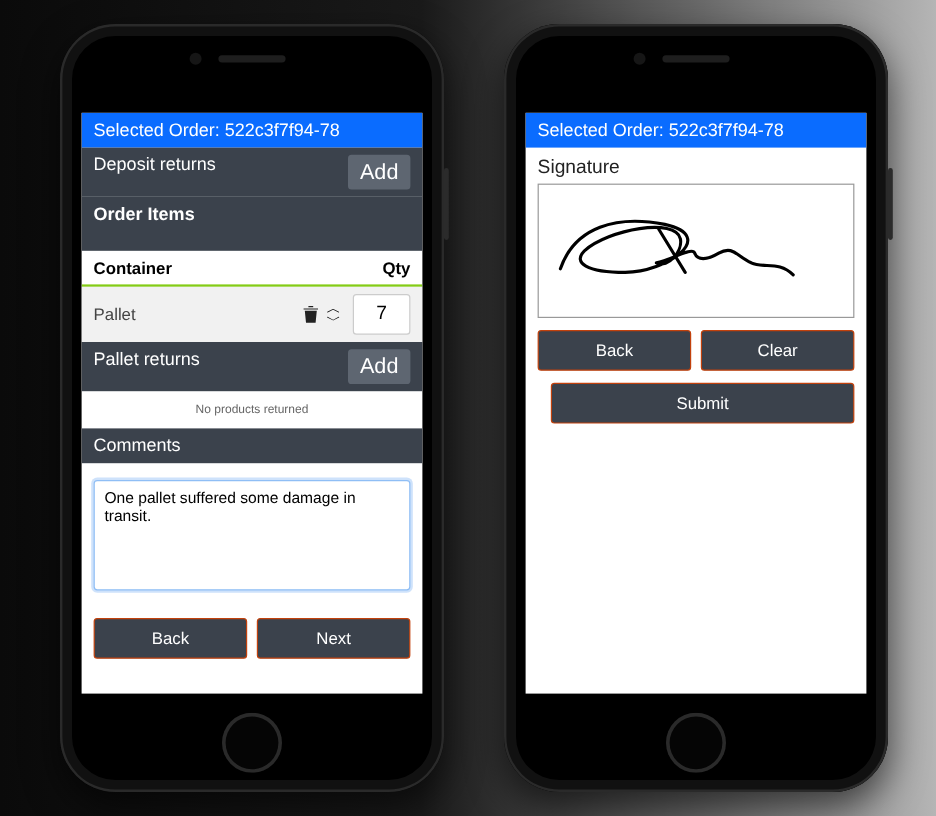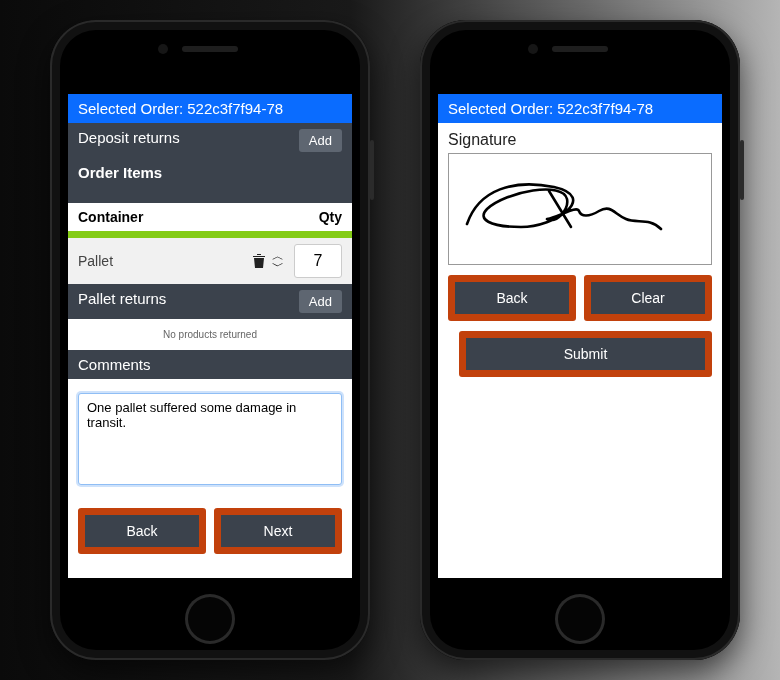--- a/index.html
+++ b/index.html
@@ -73,30 +73,30 @@
   .sec-dark.sub { padding-bottom:22px; }
   .sec-title { font-size:15px; }
   .sec-title.bold { font-weight:700; }
 
   .btn-sm {
     background:#5e6671;
     color:#fff;
     border:none;
     padding:4px 10px;
     border-radius:3px;
-    font-size:13px;
+    font-size:18px;
     cursor:pointer;
   }
 
   
   .tbl-head {
     display:flex;
     font-weight:700;
     padding:6px 10px;
-    border-bottom:7px solid #84cc16;
+    border-bottom:2px solid #84cc16;
   }
   .tbl-head .col-name { flex:1; }
   .tbl-head .col-qty  { width:50px; text-align:right; }
 
   .tbl-row {
     display:flex;
     align-items:center;
     padding:6px 10px;
     background:#f1f1f1;
   }
@@ -136,21 +136,21 @@
   }
 
   .btn-row {
     display:flex; gap:8px;
     padding:10px;
   }
   .btn {
     flex:1;
     background:#3b424c;
     color:#fff;
-    border:7px solid #c2410c;
+    border:1px solid #c2410c;
     border-radius:3px;
     padding:8px 0;
     font-size:14px;
     text-align:center;
     cursor:pointer;
   }
   .btn-wide { display:block; }
   
   .sig-label { padding:8px 10px 4px; font-size:16px; color:#222; }
   .sig-box-wrap { padding:0 10px; }

